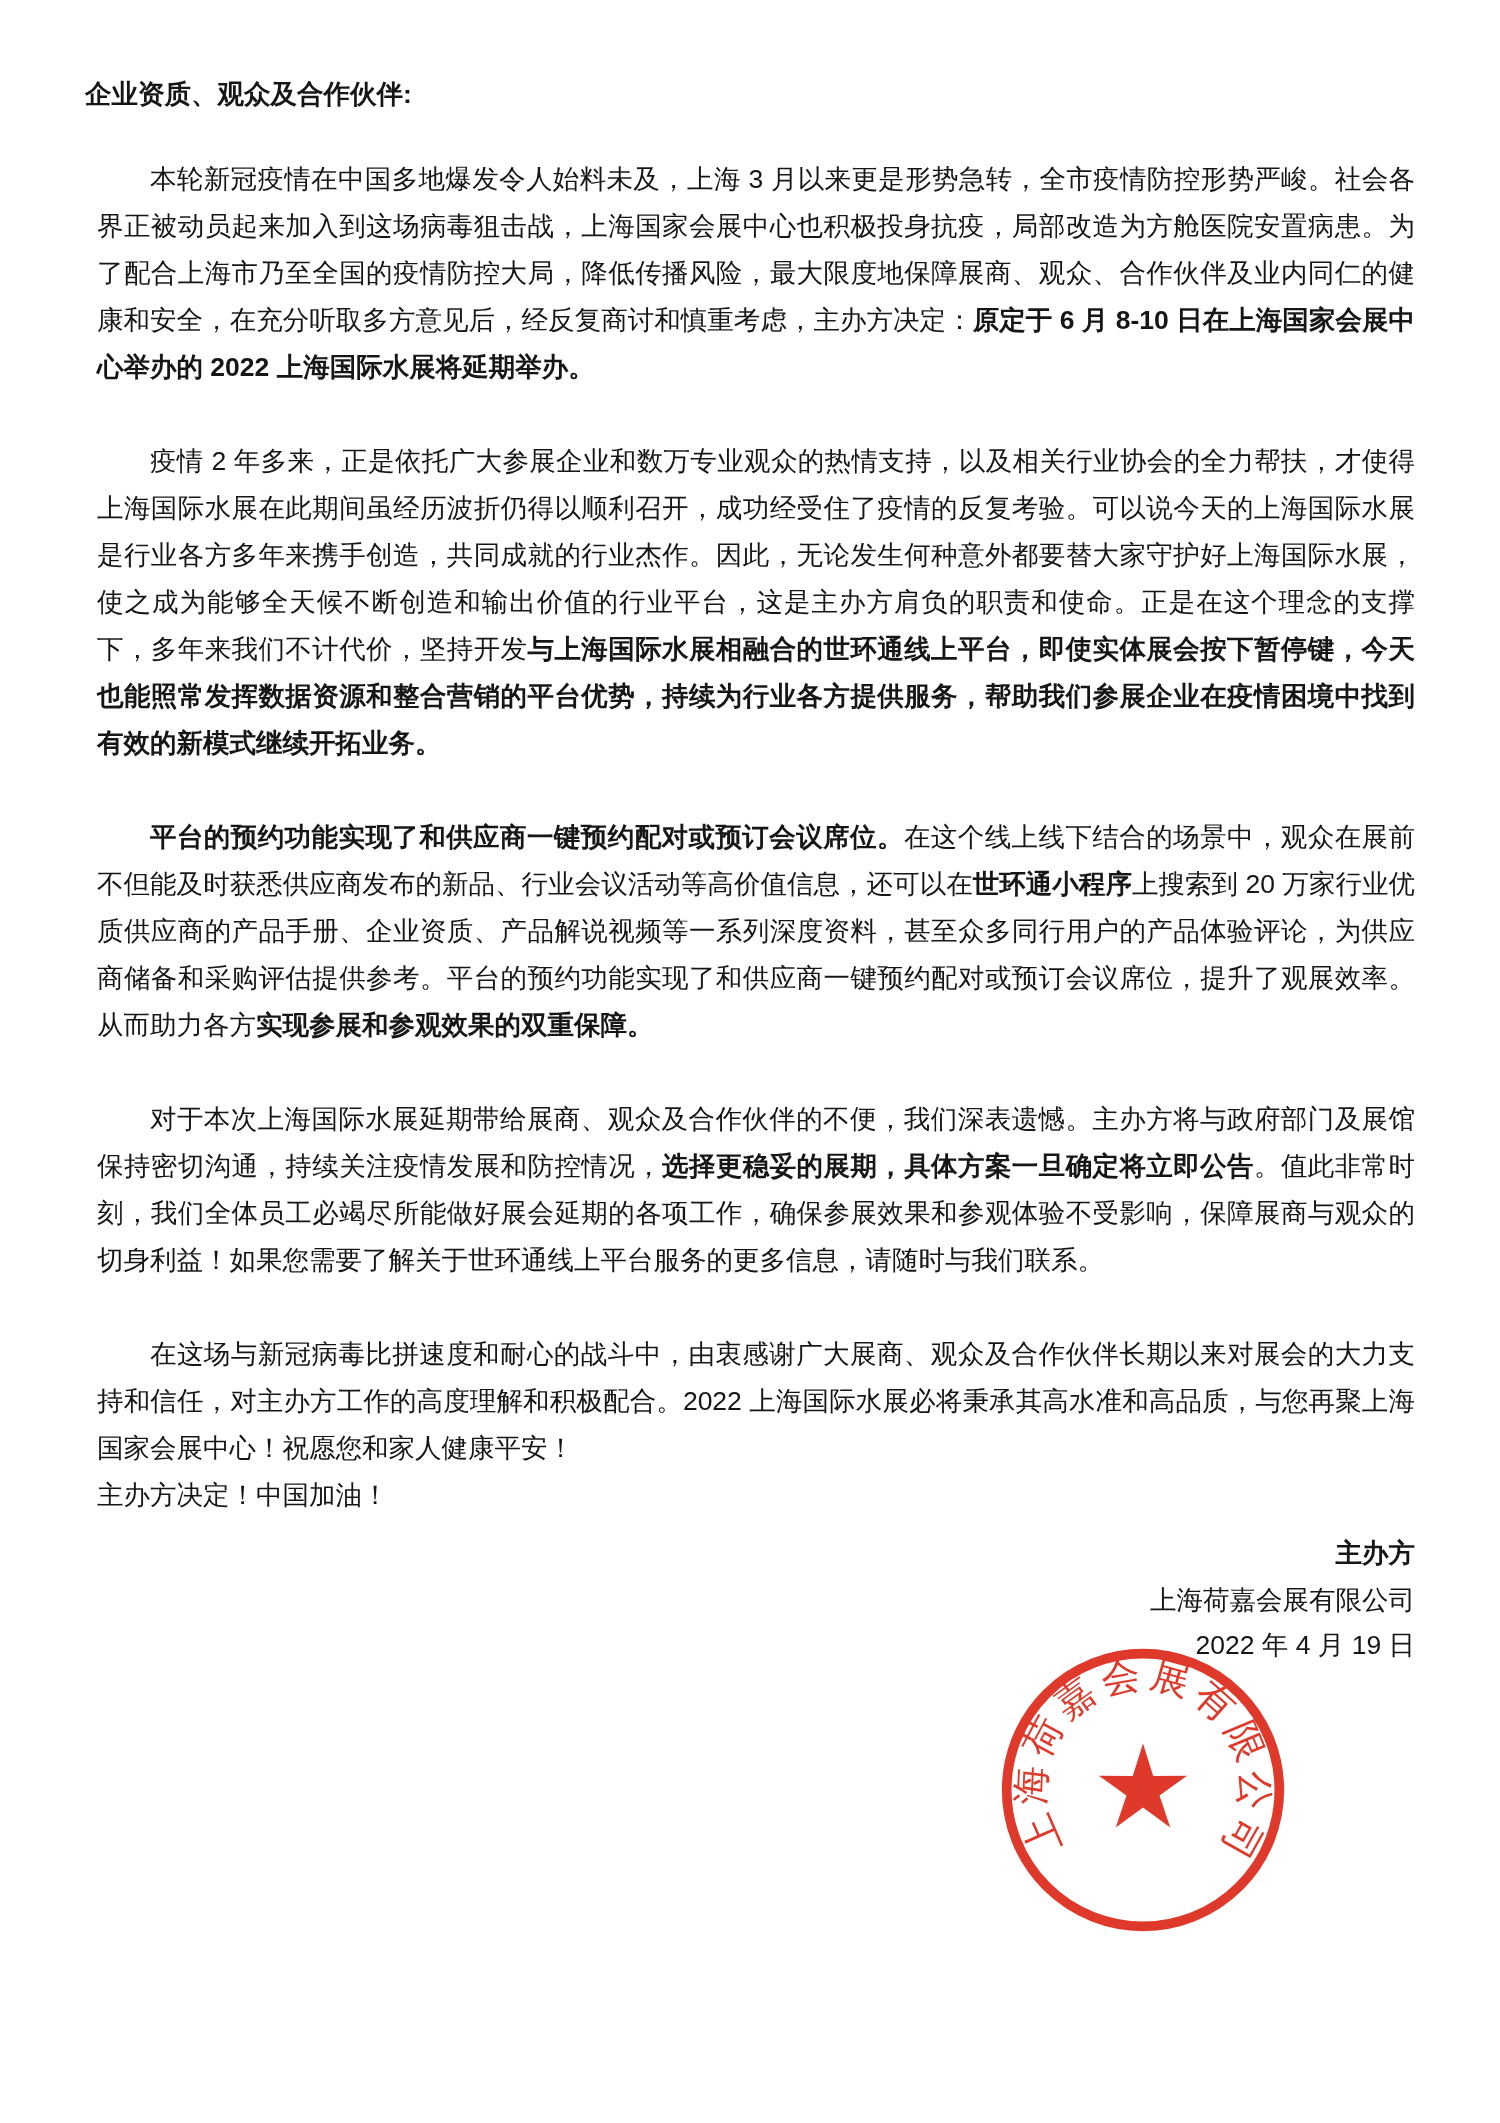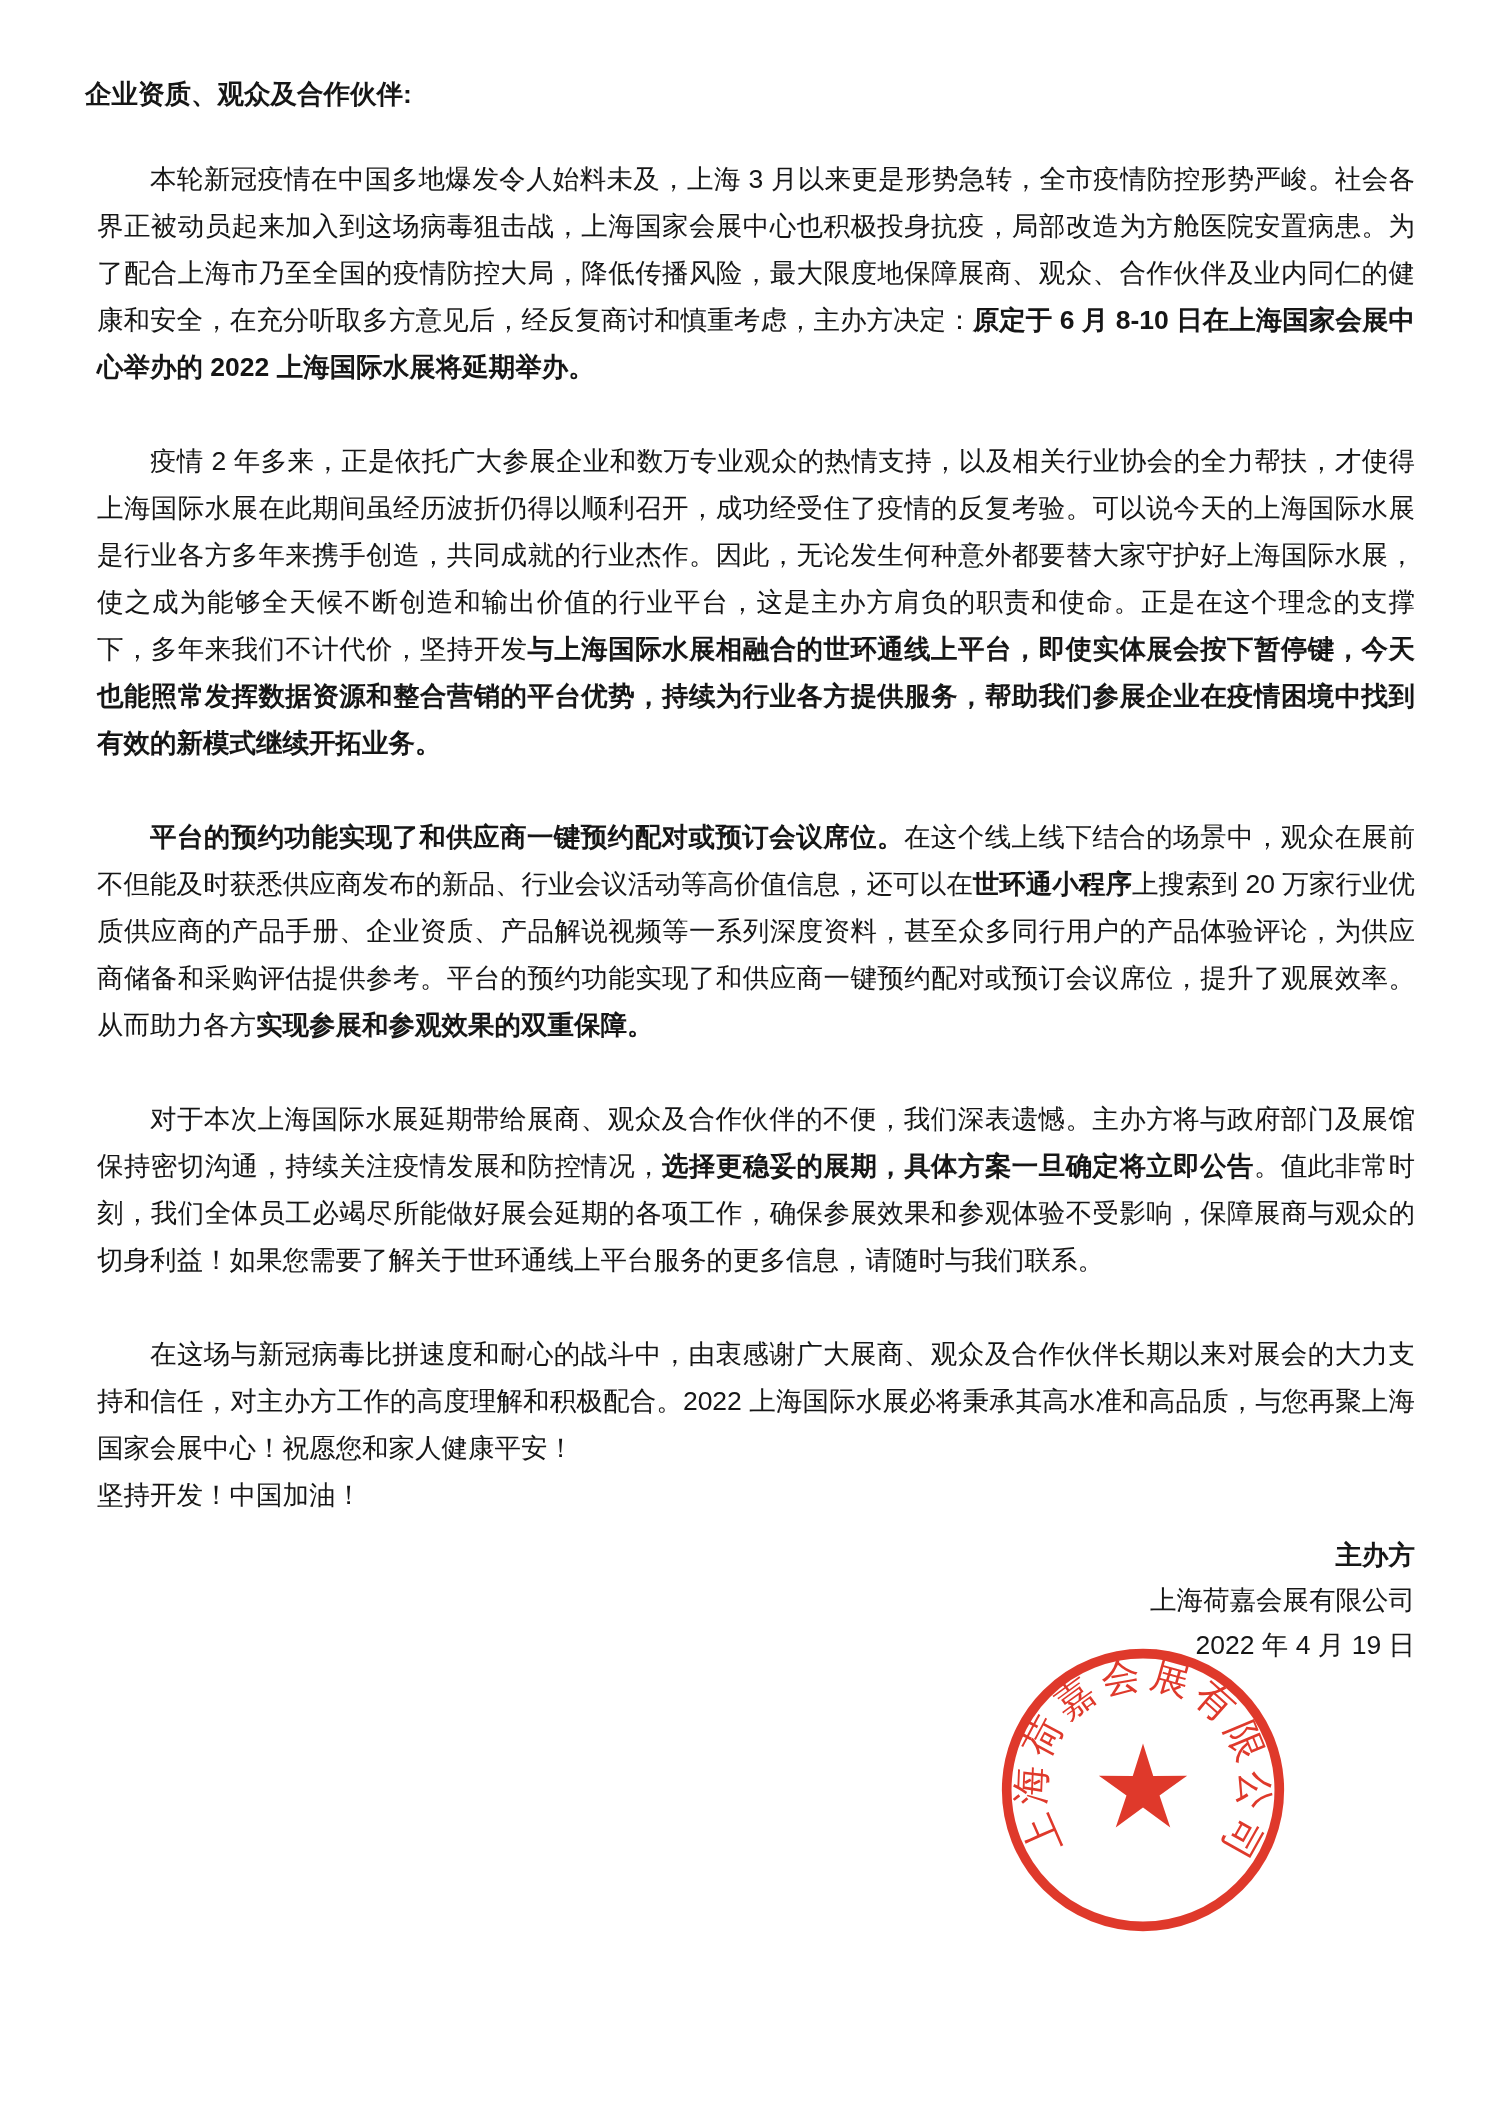--- a/index.html
+++ b/index.html
@@ -40,21 +40,21 @@
   .doc-body .body-para:first-child { margin-top:44px; }
   .body-para.indent { text-indent:2em; }
   .body-para.tight { margin-top:0; }
   .body-para .b { font-weight:700; }
   .signature {
     margin-top:14px;
     text-align:right;
     font-size:26.5px;
     line-height:45px;
   }
-  .sig-role { font-weight:700; }
+  .sig-role { font-weight:700;font-family:Liberation Mono, monospace; }
   .seal {
     position:absolute;
     left:998px; top:1645px;
     width:290px; height:290px;
     mix-blend-mode:multiply;
     opacity:0.93;
     pointer-events:none;
   }
   .seal svg { width:100%; height:100%; display:block; }
   .seal text {
@@ -72,21 +72,21 @@
 
 
   <p class="salutation">企业资质、观众及合作伙伴:</p>
 
   <div class="doc-body">
       <p class="body-para indent"><span>本轮新冠疫情在中国多地爆发令人始料未及，上海 3 月以来更是形势急转，全市疫情防控形势严峻。社会各界正被动员起来加入到这场病毒狙击战，上海国家会展中心也积极投身抗疫，局部改造为方舱医院安置病患。为了配合上海市乃至全国的疫情防控大局，降低传播风险，最大限度地保障展商、观众、合作伙伴及业内同仁的健康和安全，在充分听取多方意见后，经反复商讨和慎重考虑，主办方决定：</span><span class="b">原定于 6 月 8-10 日在上海国家会展中心举办的 2022 上海国际水展将延期举办。</span></p>
       <p class="body-para indent"><span>疫情 2 年多来，正是依托广大参展企业和数万专业观众的热情支持，以及相关行业协会的全力帮扶，才使得上海国际水展在此期间虽经历波折仍得以顺利召开，成功经受住了疫情的反复考验。可以说今天的上海国际水展是行业各方多年来携手创造，共同成就的行业杰作。因此，无论发生何种意外都要替大家守护好上海国际水展，使之成为能够全天候不断创造和输出价值的行业平台，这是主办方肩负的职责和使命。正是在这个理念的支撑下，多年来我们不计代价，坚持开发</span><span class="b">与上海国际水展相融合的世环通线上平台，即使实体展会按下暂停键，今天也能照常发挥数据资源和整合营销的平台优势，持续为行业各方提供服务，帮助我们参展企业在疫情困境中找到有效的新模式继续开拓业务。</span></p>
       <p class="body-para indent"><span class="b">平台的预约功能实现了和供应商一键预约配对或预订会议席位。</span><span>在这个线上线下结合的场景中，观众在展前不但能及时获悉供应商发布的新品、行业会议活动等高价值信息，还可以在</span><span class="b">世环通小程序</span><span>上搜索到 20 万家行业优质供应商的产品手册、企业资质、产品解说视频等一系列深度资料，甚至众多同行用户的产品体验评论，为供应商储备和采购评估提供参考。平台的预约功能实现了和供应商一键预约配对或预订会议席位，提升了观展效率。从而助力各方</span><span class="b">实现参展和参观效果的双重保障。</span></p>
       <p class="body-para indent"><span>对于本次上海国际水展延期带给展商、观众及合作伙伴的不便，我们深表遗憾。主办方将与政府部门及展馆保持密切沟通，持续关注疫情发展和防控情况，</span><span class="b">选择更稳妥的展期，具体方案一旦确定将立即公告</span><span>。值此非常时刻，我们全体员工必竭尽所能做好展会延期的各项工作，确保参展效果和参观体验不受影响，保障展商与观众的切身利益！如果您需要了解关于世环通线上平台服务的更多信息，请随时与我们联系。</span></p>
       <p class="body-para indent"><span>在这场与新冠病毒比拼速度和耐心的战斗中，由衷感谢广大展商、观众及合作伙伴长期以来对展会的大力支持和信任，对主办方工作的高度理解和积极配合。2022 上海国际水展必将秉承其高水准和高品质，与您再聚上海国家会展中心！祝愿您和家人健康平安！</span></p>
-      <p class="body-para tight"><span>坚持开发！中国加油！</span></p>
+      <p class="body-para tight"><span>主办方决定！中国加油！</span></p>
     </div>
 
   <div class="signature">
     <div class="sig-role">主办方</div>
     <div class="sig-company">上海荷嘉会展有限公司</div>
     <div class="sig-date">2022 年 4 月 19 日</div>
   </div>
 
   <div class="seal">
     <svg viewBox="0 0 300 300">

